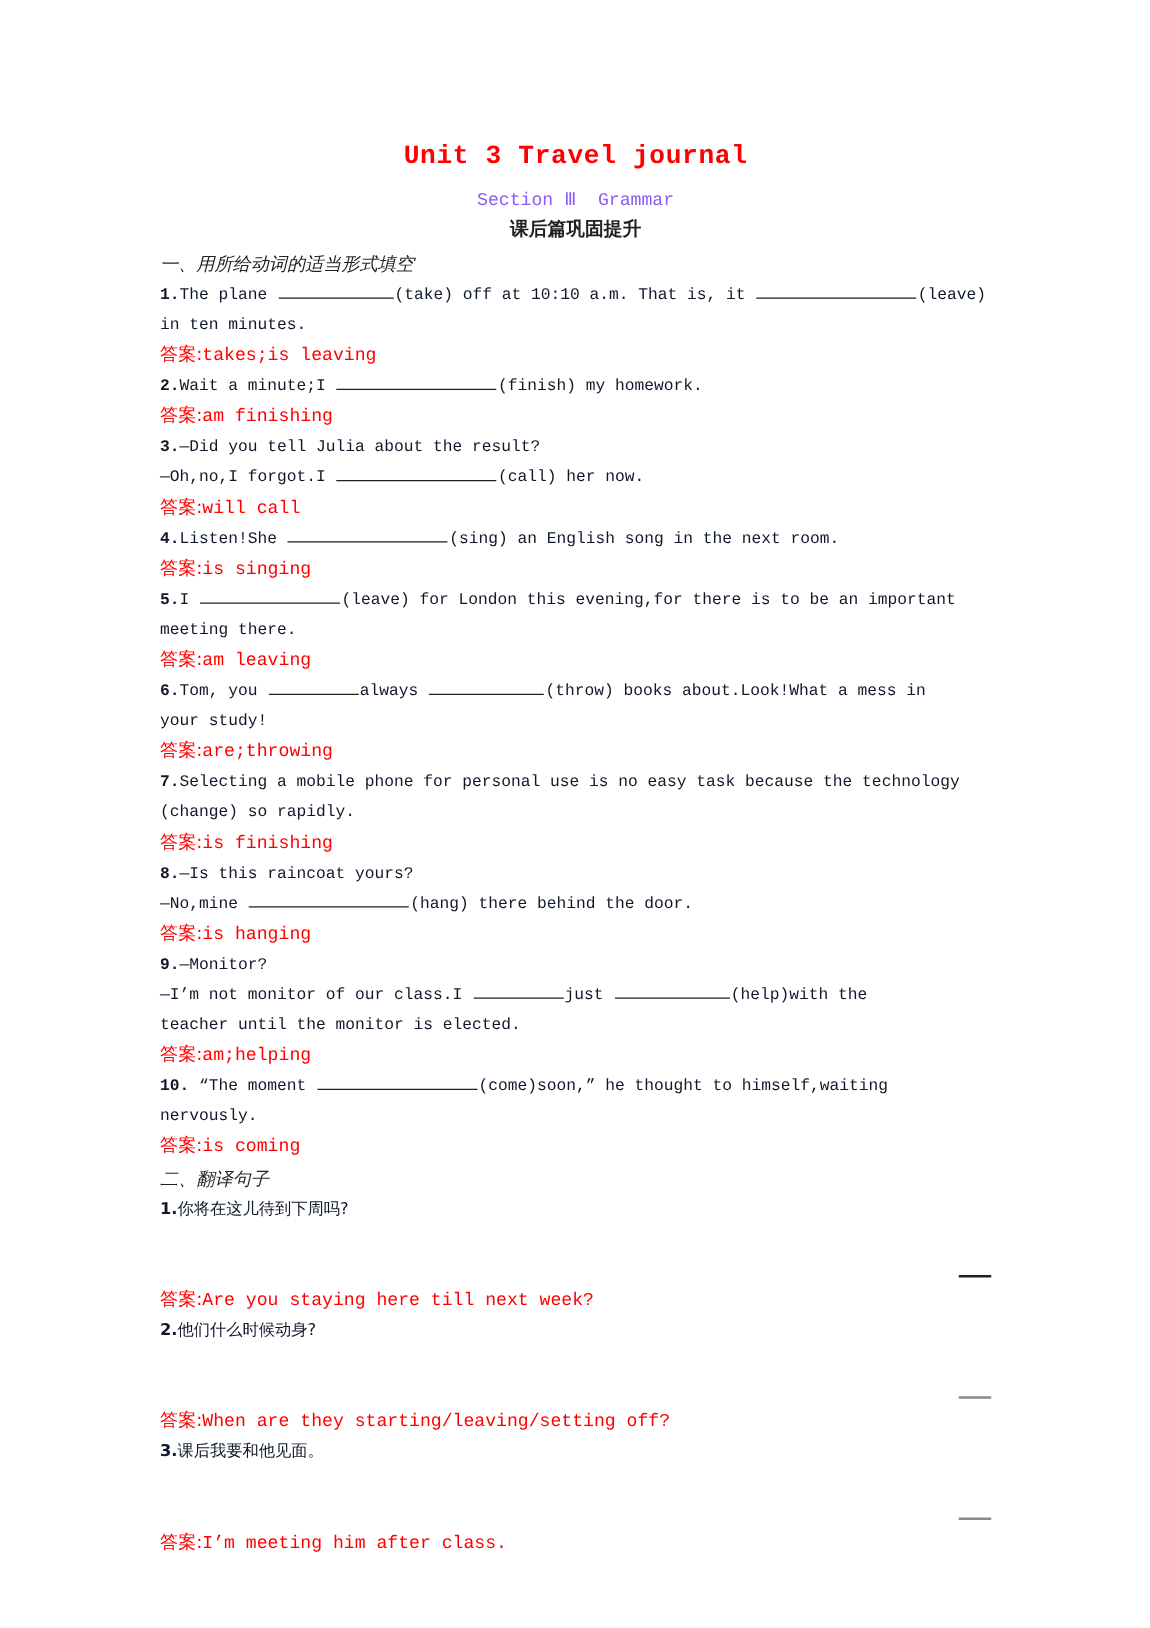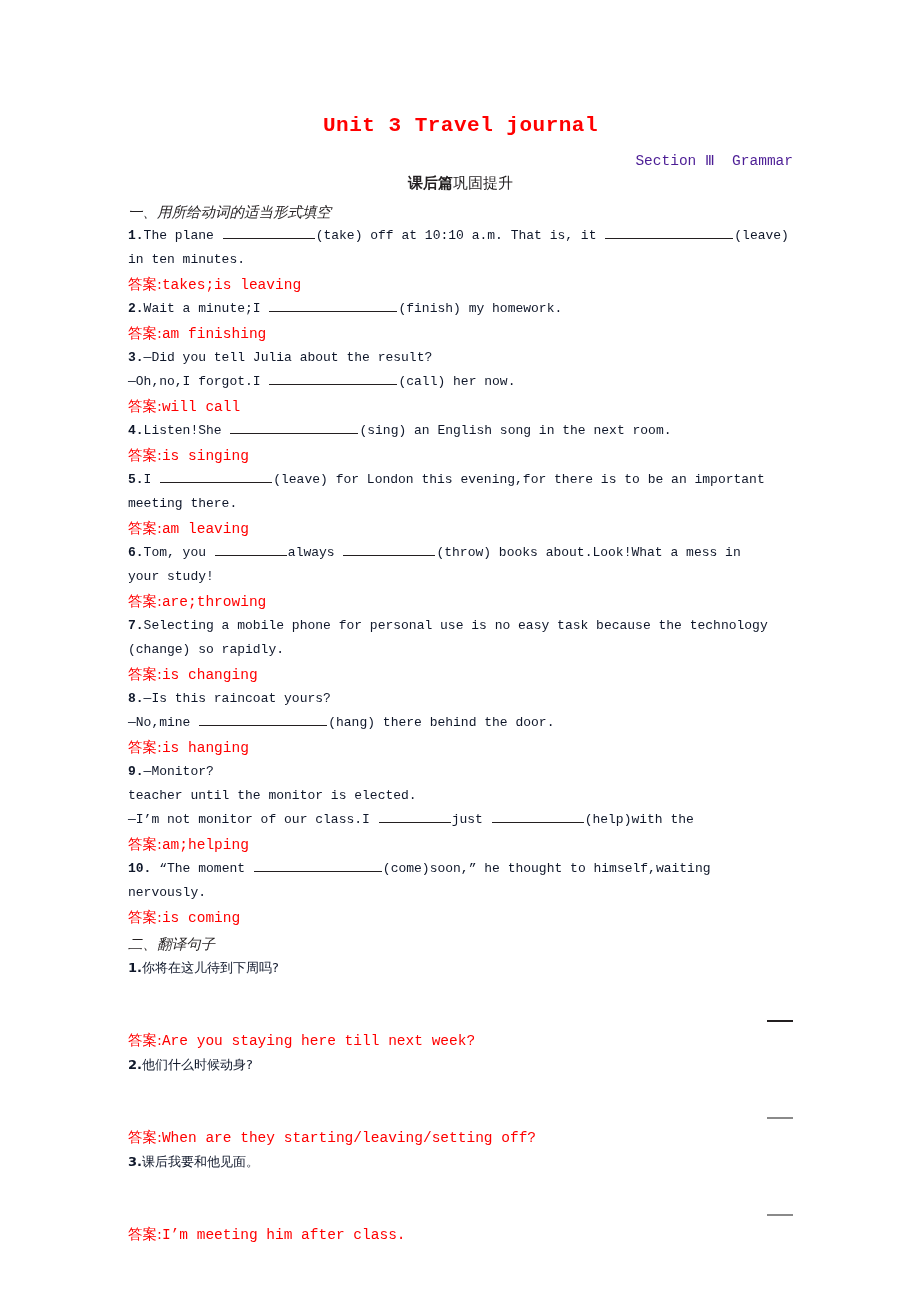--- a/index.html
+++ b/index.html
@@ -35,44 +35,44 @@
     color: #ff0000;
     font-family: "Liberation Mono", "DejaVu Sans Mono", monospace;
     font-weight: bold;
     font-size: 21px;
     letter-spacing: 0.5px;
     line-height: 28px;
     margin: 0 0 10px 0;
     white-space: pre;
   }
   .section-line {
-    text-align: right;
+    text-align: center;
     font-size: 14.5px;
     line-height: 21px;
     margin: 0;
-    color: #4c1d95;
+    color: #8b5cf6;
     white-space: pre;
   }
   .roman {
     font-family: "DejaVu Sans", sans-serif;
     font-size: 14px;
   }
   .block-title {
     text-align: center;
     font-size: 15px;
     line-height: 22px;
     margin: 0 0 4px 0;
     color: #231f20;
   }
   .block-title .bold-cn {
     font-weight: bold;
     font-family: "DejaVu Sans", sans-serif;
   }
   .block-title .reg-cn {
-    font-weight: normal;
+    font-weight: bold;
     font-family: "DejaVu Sans", sans-serif;
   }
 
   
   .part-head {
     font-family: "DejaVu Sans", sans-serif;
     font-size: 14.5px;
     line-height: 24px;
     margin: 2px 0 0 0;
     color: #231f20;
@@ -164,29 +164,29 @@
     <div class="q"><span class="num">5.</span><span>I </span><span class="blank b-l"></span><span>(leave) for London this evening,for there is to be an important</span></div>
     <div class="q">meeting there.</div>
     <div class="ans"><span class="lab">答案:</span><span>am leaving</span></div>
 
     <div class="q"><span class="num">6.</span><span>Tom, you </span><span class="blank b-s"></span><span>always </span><span class="blank b-m"></span><span>(throw) books about.Look!What a mess in</span></div>
     <div class="q">your study!</div>
     <div class="ans"><span class="lab">答案:</span><span>are;throwing</span></div>
 
     <div class="q"><span class="num">7.</span><span>Selecting a mobile phone for personal use is no easy task because the technology</span></div>
     <div class="q">(change) so rapidly.</div>
-    <div class="ans"><span class="lab">答案:</span><span>is changing</span></div>
+    <div class="ans"><span class="lab">答案:</span><span>is finishing</span></div>
 
     <div class="q"><span class="num">8.</span><span>—Is this raincoat yours?</span></div>
     <div class="q"><span>—No,mine </span><span class="blank b-xl"></span><span>(hang) there behind the door.</span></div>
     <div class="ans"><span class="lab">答案:</span><span>is hanging</span></div>
 
     <div class="q"><span class="num">9.</span><span>—Monitor?</span></div>
+    <div class="q"><span>—I’m not monitor of our class.I </span><span class="blank b-s"></span><span>just </span><span class="blank b-m"></span><span>(help)with the</span></div>
     <div class="q">teacher until the monitor is elected.</div>
-    <div class="q"><span>—I’m not monitor of our class.I </span><span class="blank b-s"></span><span>just </span><span class="blank b-m"></span><span>(help)with the</span></div>
     <div class="ans"><span class="lab">答案:</span><span>am;helping</span></div>
 
     <div class="q"><span class="num">10.</span><span> </span><span>“The moment </span><span class="blank b-xl"></span><span>(come)soon,” he thought to himself,waiting</span></div>
     <div class="q">nervously.</div>
     <div class="ans"><span class="lab">答案:</span><span>is coming</span></div>
 
     <div class="part-head">二、翻译句子</div>
 
     <div class="q cn"><span class="num">1.</span><span>你将在这儿待到下周吗?</span></div>
     <div class="write-line">

